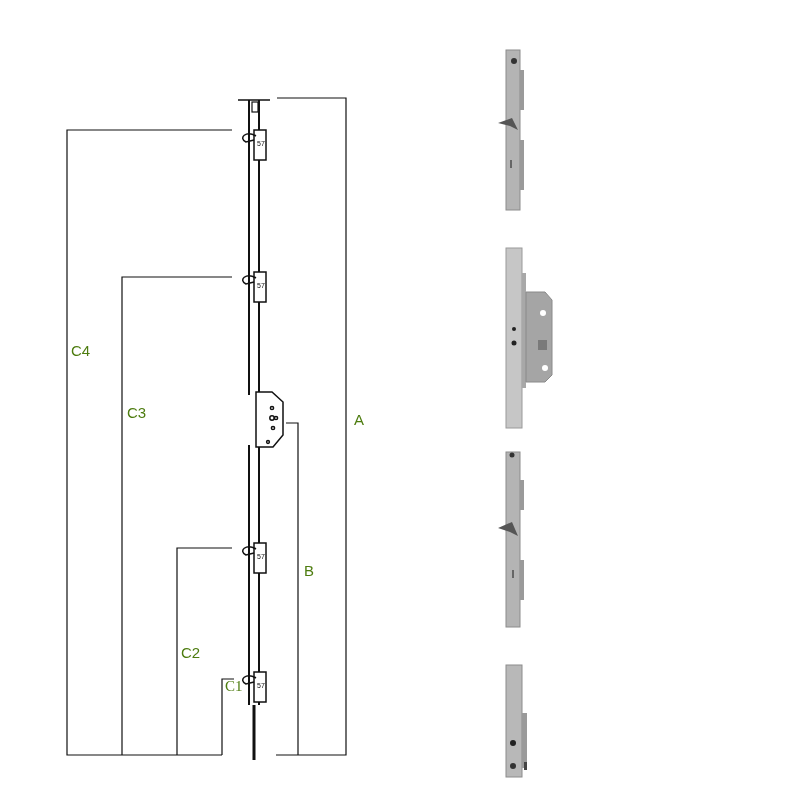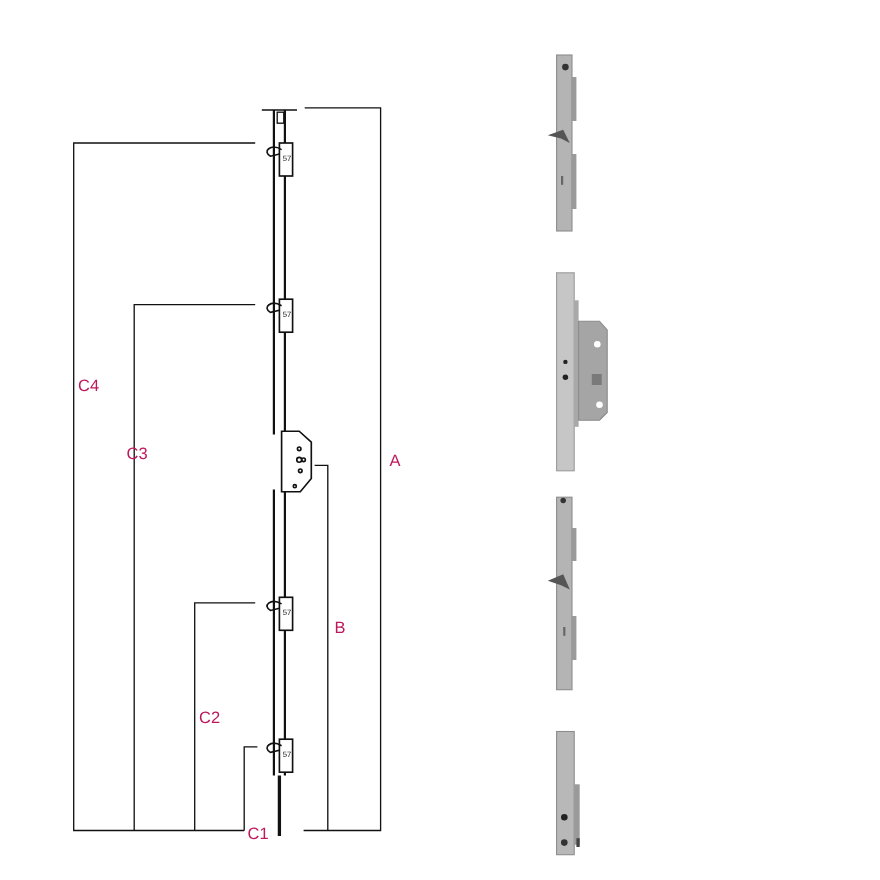--- a/index.html
+++ b/index.html
@@ -1,19 +1,19 @@
 <!DOCTYPE html>
 <html><head>
   <meta charset="utf-8">
   <style>
     html, body { margin: 0; padding: 0; background: #ffffff; }
     body { width: 800px; height: 800px; position: relative; overflow: hidden;
            font-family: "Liberation Sans", sans-serif; }
     .canvas { position: absolute; left: 0; top: 0; width: 800px; height: 800px; }
-    .label { position: absolute; font-size: 15px; color: #be185d; line-height: 1; }
+    .label { position: absolute; font-size: 15px; color: #4d7c0f; line-height: 1; }
   </style>
 </head>
 <body>
 
 <div class="canvas">
   <svg width="800" height="800" viewBox="0 0 800 800">
 
     <g stroke="#111" stroke-width="2" fill="none">
       <line x1="249" y1="100" x2="249" y2="395"></line>
       <line x1="259" y1="100" x2="259" y2="395"></line>
@@ -99,18 +99,18 @@
     <g>
       <rect x="506" y="665" width="16" height="112" fill="#b8b8b8" stroke="#8c8c8c"></rect>
       <rect x="522" y="713" width="5" height="55" fill="#9a9a9a"></rect>
       <circle cx="513" cy="743" r="3" fill="#222"></circle>
       <circle cx="513" cy="766" r="3" fill="#333"></circle>
       <rect x="524" y="762" width="3" height="8" fill="#444"></rect>
     </g>
   </svg>
 
   <span class="label" style="left:71px; top:343px;">C4</span>
-  <span class="label" style="left:115px; top:405px;text-align:center;">C3</span>
+  <span class="label" style="left:127px; top:405px;text-align:center;">C3</span>
   <span class="label" style="left:354px; top:412px;">A</span>
   <span class="label" style="left:304px; top:563px;">B</span>
   <span class="label" style="left:181px; top:597px;margin-top:48px;">C2</span>
-  <span class="label" style="left:225px; top:751px;">C1</span>
+  <span class="label" style="left:225px; top:679px;font-family:Liberation Serif, serif;">C1</span>
 </div>
 
 </body></html>

